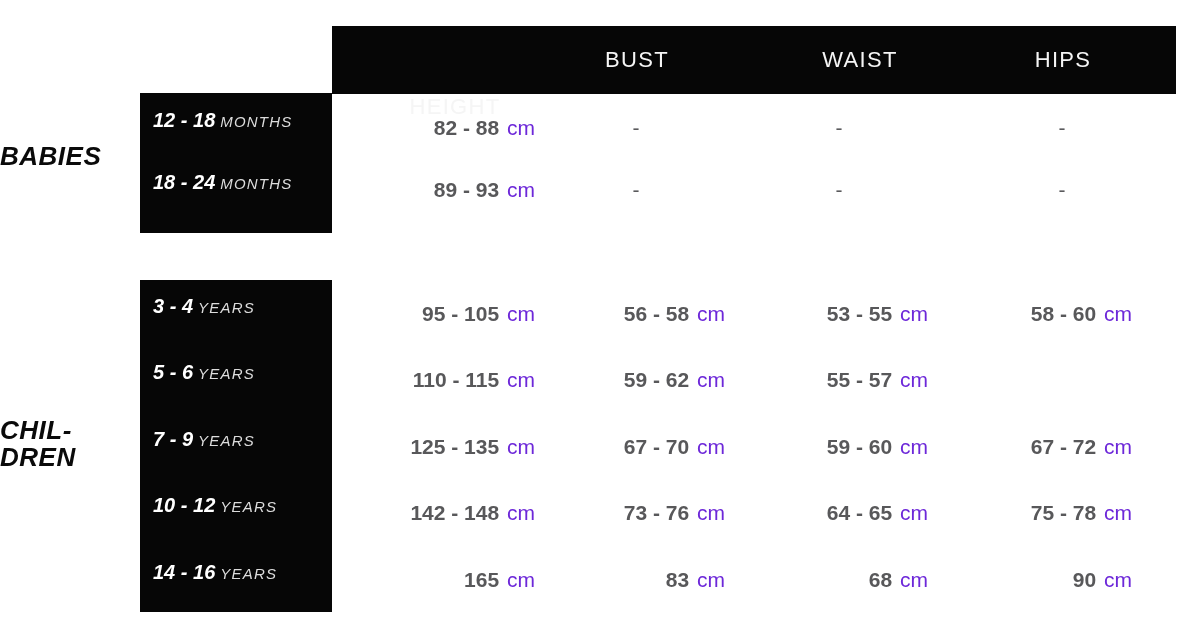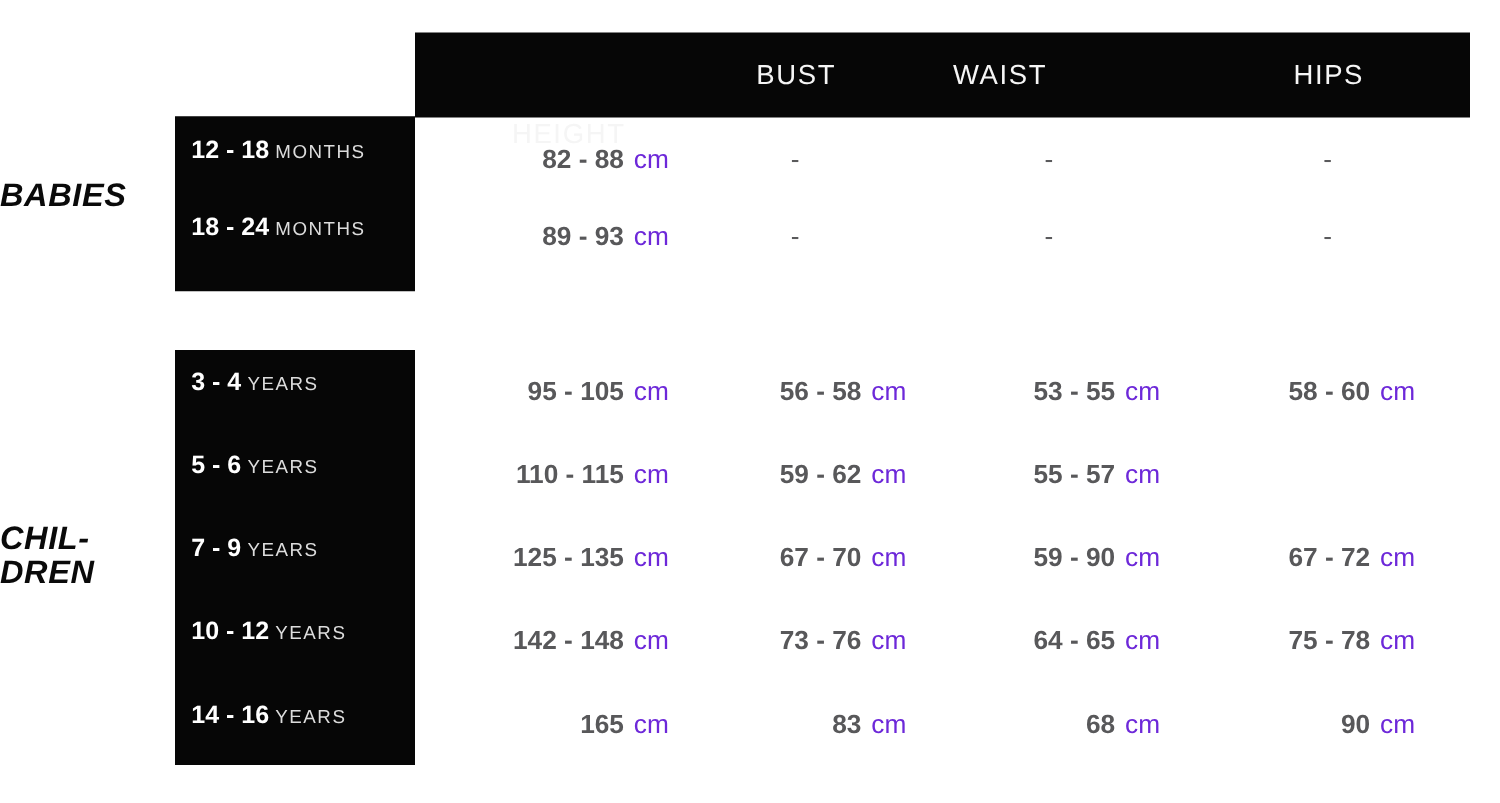--- a/index.html
+++ b/index.html
@@ -12,39 +12,40 @@
   .gbox{position:absolute;left:140px;width:192px;background:#060606;}
   .gbox.babies{top:93px;height:140px;}
   .gbox.children{top:280px;height:332px;}
   
   .hcell{
     position:absolute;top:26px;height:68px;line-height:68px;width:200px;
     text-align:center;color:#f5f5f5;font-size:22px;letter-spacing:1.3px;font-weight:400;
   }
   .hc-height{left:355px;margin-top:47px;}
   .hc-bust{left:537px;}
-  .hc-waist{left:700px;}
+  .hc-waist{left:760px;}
   .hc-hips{left:963px;}
   
   .glabel{
     position:absolute;left:0;width:132px;text-align:left;
     font-style:italic;font-weight:900;font-size:26px;line-height:27px;
     color:#0a0a0a;letter-spacing:0.5px;
   }
   .gl-babies{top:143px;}
   .gl-children{top:417px;}
   .glabel span{display:block;}
   
   .row{position:absolute;left:0;width:1200px;height:28px;line-height:28px;}
   .r0{top:114px;}.r1{top:176px;}
   .r2{top:300px;}.r3{top:366px;}.r4{top:433px;}.r5{top:499px;}.r6{top:566px;}
   
   .c-range{
     position:absolute;left:153px;width:175px;text-align:left;white-space:nowrap;
     transform:translateY(-8px);
+    font-style:italic;
   }
   .rnum{font-weight:700;font-size:20px;color:#ffffff;}
   .runit{font-size:15px;color:#dcdcdc;letter-spacing:1.2px;margin-left:5px;}
   
   .cell{position:absolute;width:200px;text-align:right;white-space:nowrap;font-size:21px;}
   .c-h{left:335px;}
   .c-b{left:525px;}
   .c-w{left:728px;}
   .c-hp{left:932px;}
   .cell .val{font-weight:700;color:#58585a;}
@@ -150,21 +151,21 @@
     <div class="c-range">
       <span class="rnum">7 - 9</span><span class="runit">YEARS</span>
     </div>
     <div class="cell c-h">
       <span class="val">125 - 135</span> <span class="unit">cm</span>
     </div>
     <div class="cell c-b">
       <span class="val">67 - 70</span> <span class="unit">cm</span>
     </div>
     <div class="cell c-w">
-      <span class="val">59 - 90</span> <span class="unit">cm</span>
+      <span class="val">59 - 60</span> <span class="unit">cm</span>
     </div>
     <div class="cell c-hp">
       <span class="val">67 - 72</span> <span class="unit">cm</span>
     </div>
   </div>
 
   <div class="row r5">
     <div class="c-range">
       <span class="rnum">10 - 12</span><span class="runit">YEARS</span>
     </div>

